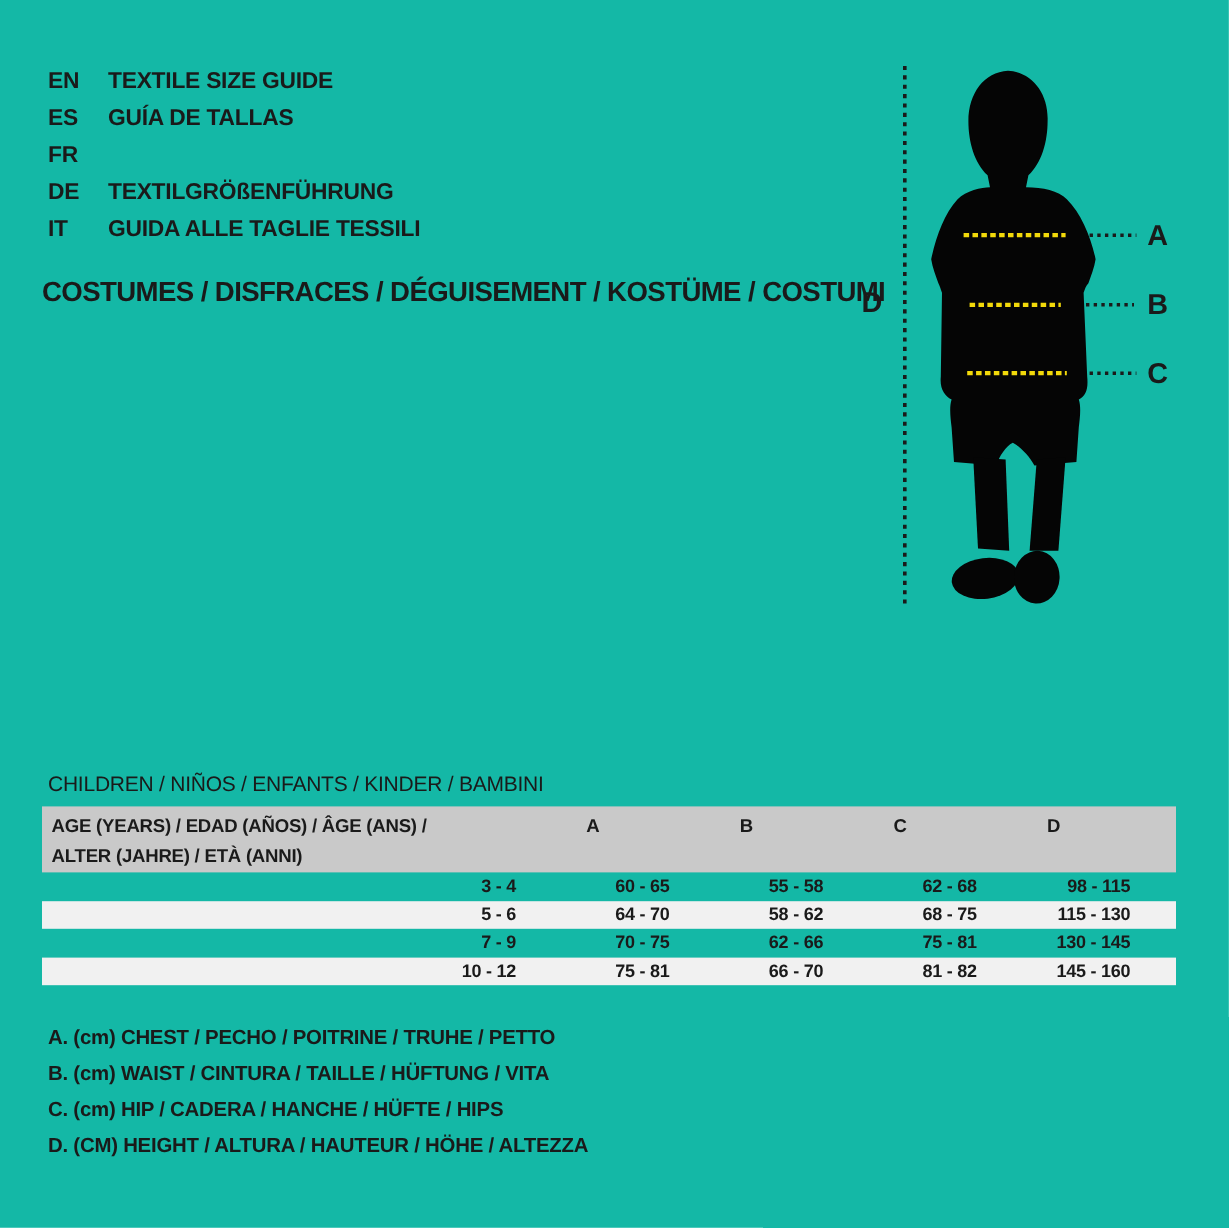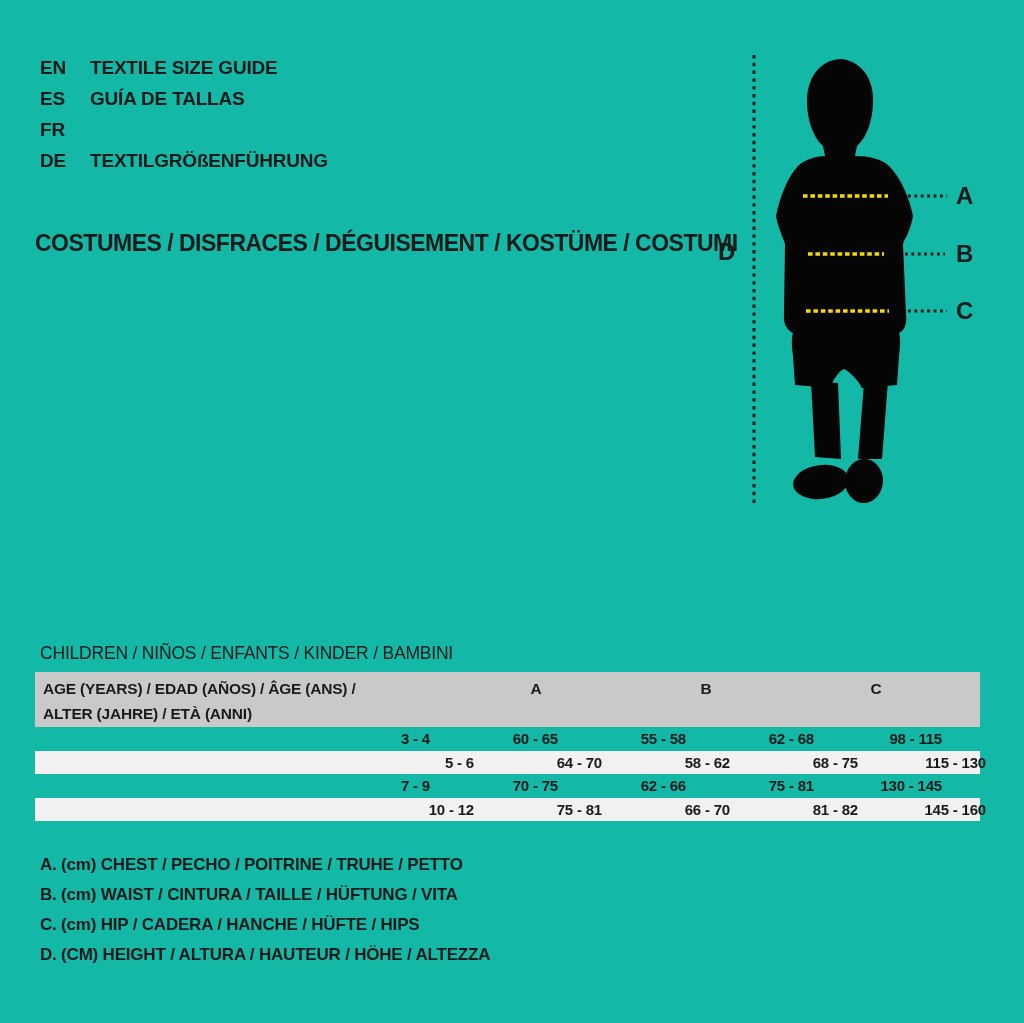--- a/index.html
+++ b/index.html
@@ -28,25 +28,25 @@
   .diagram text{font-family:"Liberation Sans",sans-serif;font-weight:700;font-size:24px;fill:var(--text);}
   .fig{fill:var(--silhouette);}
   .measure{stroke:var(--accent-yellow);stroke-width:3.6;stroke-dasharray:4.6 2.8;fill:none;}
   .connector{stroke:var(--text);stroke-width:2.8;stroke-dasharray:2.8 3.6;fill:none;}
   .heightline{stroke:var(--text);stroke-width:3;stroke-dasharray:3.4 4.4;fill:none;}
 
   
   .table-title{position:absolute;left:40px;top:643px;font-size:17.5px;font-weight:400;line-height:20px;white-space:nowrap;text-align:center;}
   .size-table{position:absolute;left:35px;top:672px;width:945px;font-weight:600;}
   .t-grid{display:grid;grid-template-columns:395px 128px 128px 128px 128px 1fr;}
-  .t-head{background:var(--header-gray);height:55px;gap:42px;}
+  .t-head{background:var(--header-gray);height:55px;}
   .t-head .age-head{padding:4px 0 0 8px;font-size:15.5px;line-height:25px;}
   .t-head .col-letter{padding-top:8px;text-align:center;font-size:15.5px;}
   .t-row{height:23.5px;line-height:23.5px;font-size:15px;}
-  .t-row.alt{background:var(--row-alt);padding-left:44px;}
+  .t-row.alt{background:var(--row-alt);}
   .t-row .age-cell{padding-left:8px;text-align:right;}
   .t-row .val-cell{text-align:right;}
 
   
   .legend-block{position:absolute;left:40px;top:850px;}
   .legend-line{height:30px;line-height:30px;font-size:17px;font-weight:600;white-space:nowrap;}
 </style>
 </head>
 <body>
 
@@ -60,20 +60,24 @@
     <div class="lang-row">
       <span class="lang-code">ES</span>
       <span class="lang-label">GUÍA DE TALLAS</span>
     </div>
     <div class="lang-row">
       <span class="lang-code">FR</span>
     </div>
     <div class="lang-row">
       <span class="lang-code">DE</span>
       <span class="lang-label">TEXTILGRÖßENFÜHRUNG</span>
+    </div>
+    <div class="lang-row">
+      <span class="lang-code">IT</span>
+      <span class="lang-label">GUIDA ALLE TAGLIE TESSILI</span>
     </div>
   </div>
 
   <div class="category-title">COSTUMES / DISFRACES / DÉGUISEMENT / KOSTÜME / COSTUMI</div>
 
   <div class="diagram">
     <svg width="320" height="470" viewBox="0 0 320 470">
 
       <line class="heightline" x1="64" y1="10" x2="64" y2="458"></line>
       <text x="28" y="215">D</text>

